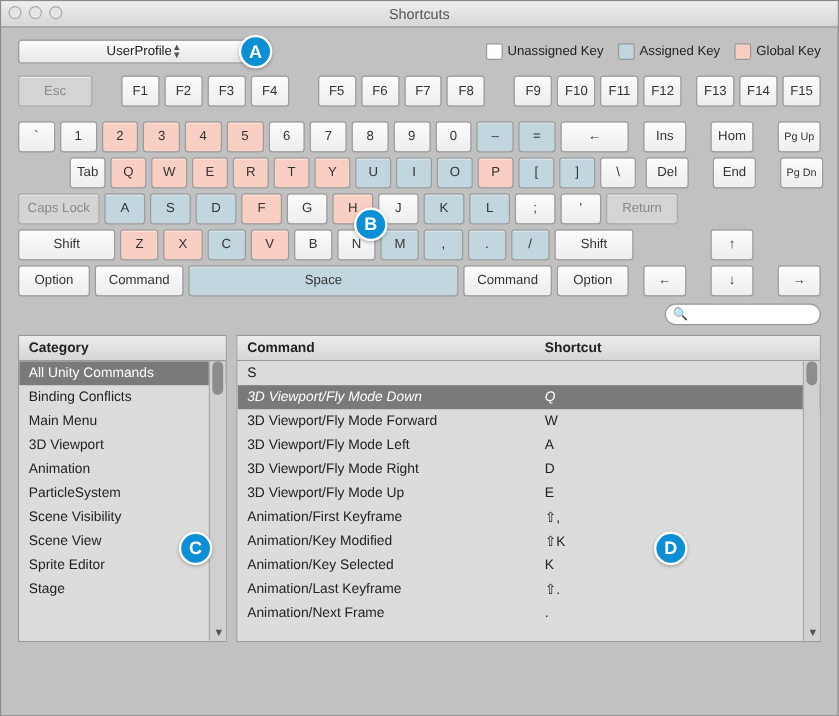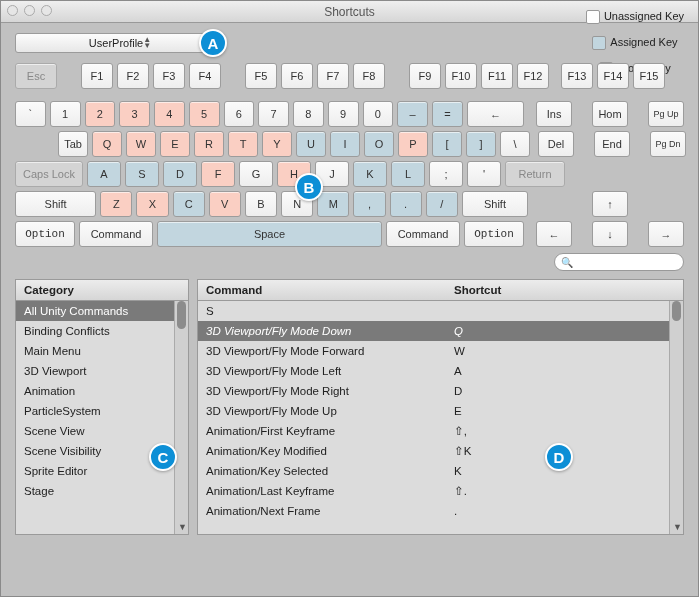--- a/index.html
+++ b/index.html
@@ -5,44 +5,44 @@
   * { box-sizing: border-box; margin: 0; padding: 0; font-family: -apple-system, "Helvetica Neue", Arial, sans-serif; }
   body { background: #c1c1c1; width: 699px; height: 597px; overflow: hidden; font-size: 12px; color: #222; }
   .win { border: 1px solid #8a8a8a; width: 699px; height: 597px; background: #c1c1c1; position: relative; }
   .titlebar { height: 22px; background: linear-gradient(#efefef,#d6d6d6); border-bottom: 1px solid #999; text-align: center; line-height: 22px; font-size: 12px; color: #555; position: relative; }
   .traffic { position: absolute; left: 6px; top: 4px; display: flex; gap: 6px; }
   .tlight { width: 11px; height: 11px; border-radius: 50%; border: 1px solid #aaa; background: #e6e6e6; }
   .panel { position: absolute; left: 14px; right: 14px; top: 30px; }
   .profile-row { display: flex; align-items: center; height: 24px; }
   .profile { width: 210px; height: 20px; background: linear-gradient(#fcfcfc,#e7e7e7); border: 1px solid #9b9b9b; border-radius: 3px; font-size: 11px; padding: 0 0; display: flex; align-items: center; justify-content: center; }
   .profile .arrows { font-size: 8px; color: #555; line-height: 6px; }
-  .legend { margin-left: auto; display: flex; gap: 12px; align-items: center; font-size: 11px; flex-direction: column; }
+  .legend { margin-left: auto; display: flex; gap: 12px; align-items: flex-start; font-size: 11px; }
   .swatch { width: 14px; height: 14px; border-radius: 2px; border: 1px solid #999; display: inline-block; margin-right: 4px; vertical-align: middle; }
   .sw-un { background: #fefefe; }
   .sw-as { background: #c2d6df; }
   .sw-gl { background: #facfc3; }
 
   .kbd { margin-top: 8px; }
   .krow { display: flex; gap: 4px; margin-bottom: 4px; }
   .spacer-sm { width: 16px; flex: 0 0 16px; }
   .key { height: 26px; min-width: 30px; background: linear-gradient(#fbfbfb,#eeeeee); border: 1px solid #9c9c9c; border-radius: 3px; display: flex; align-items: center; justify-content: center; font-size: 11px; color: #333; box-shadow: inset 0 1px 0 rgba(255,255,255,.6); }
   .key.disabled { background: #d4d4d4; color: #888; border-color: #aaa; }
   .key.assigned { background: #c2d6df; }
   .key.global { background: #facfc3; }
   .key.w36 { width: 34px; }
   .key.fkey { width: 32px; }
-  .key.esc { width: 42px; }
+  .key.esc { width: 62px; }
   .key.tab { width: 54px; margin-left: 43px; }
   .key.caps { width: 68px; }
   .key.shift { width: 86px; }
   .key.bslash { width: 48px; }
   .key.back { width: 64px; }
   .key.ret { width: 60px; }
   .key.shiftR { width: 70px; }
-  .key.opt { width: 60px; font-family: Liberation Mono, monospace; }
+  .key.opt { width: 60px; }
   .key.cmd { width: 74px; }
   .key.space { flex: 1; }
   .edge3 { display: flex; gap: 20px; }
   .edge3 .key { width: 36px; }
 
   .search-row { display:flex; justify-content:flex-end; margin-top:6px; }
   .search { width: 130px; height:18px; border:1px solid #999; border-radius:9px; background:#fff; display:flex; align-items:center; padding:0 6px; font-size:10px; color:#888; }
 
   .lists { display:flex; gap:8px; margin-top:8px; height: 256px; border-radius: 28px; }
   .catbox { width: 174px; border:1px solid #9a9a9a; background:#dcdcdc; display:flex; flex-direction:column; }
@@ -230,22 +230,22 @@
         <div class="lhdr">
             <span>Category</span>
           </div>
         <div class="lbody" id="catbody">
           <div class="lrow sel">All Unity Commands</div>
             <div class="lrow">Binding Conflicts</div>
             <div class="lrow">Main Menu</div>
             <div class="lrow">3D Viewport</div>
             <div class="lrow">Animation</div>
             <div class="lrow">ParticleSystem</div>
+            <div class="lrow">Scene Visibility</div>
             <div class="lrow">Scene View</div>
-            <div class="lrow">Scene Visibility</div>
             <div class="lrow">Sprite Editor</div>
             <div class="lrow">Stage</div>
             <div class="scroll">
               <div class="thumb" style="top:0;height:28px"></div>
               <div class="down-arr">▼</div>
             </div>
         </div>
       </div>
       <div class="cmdbox">
         <div class="lhdr">

